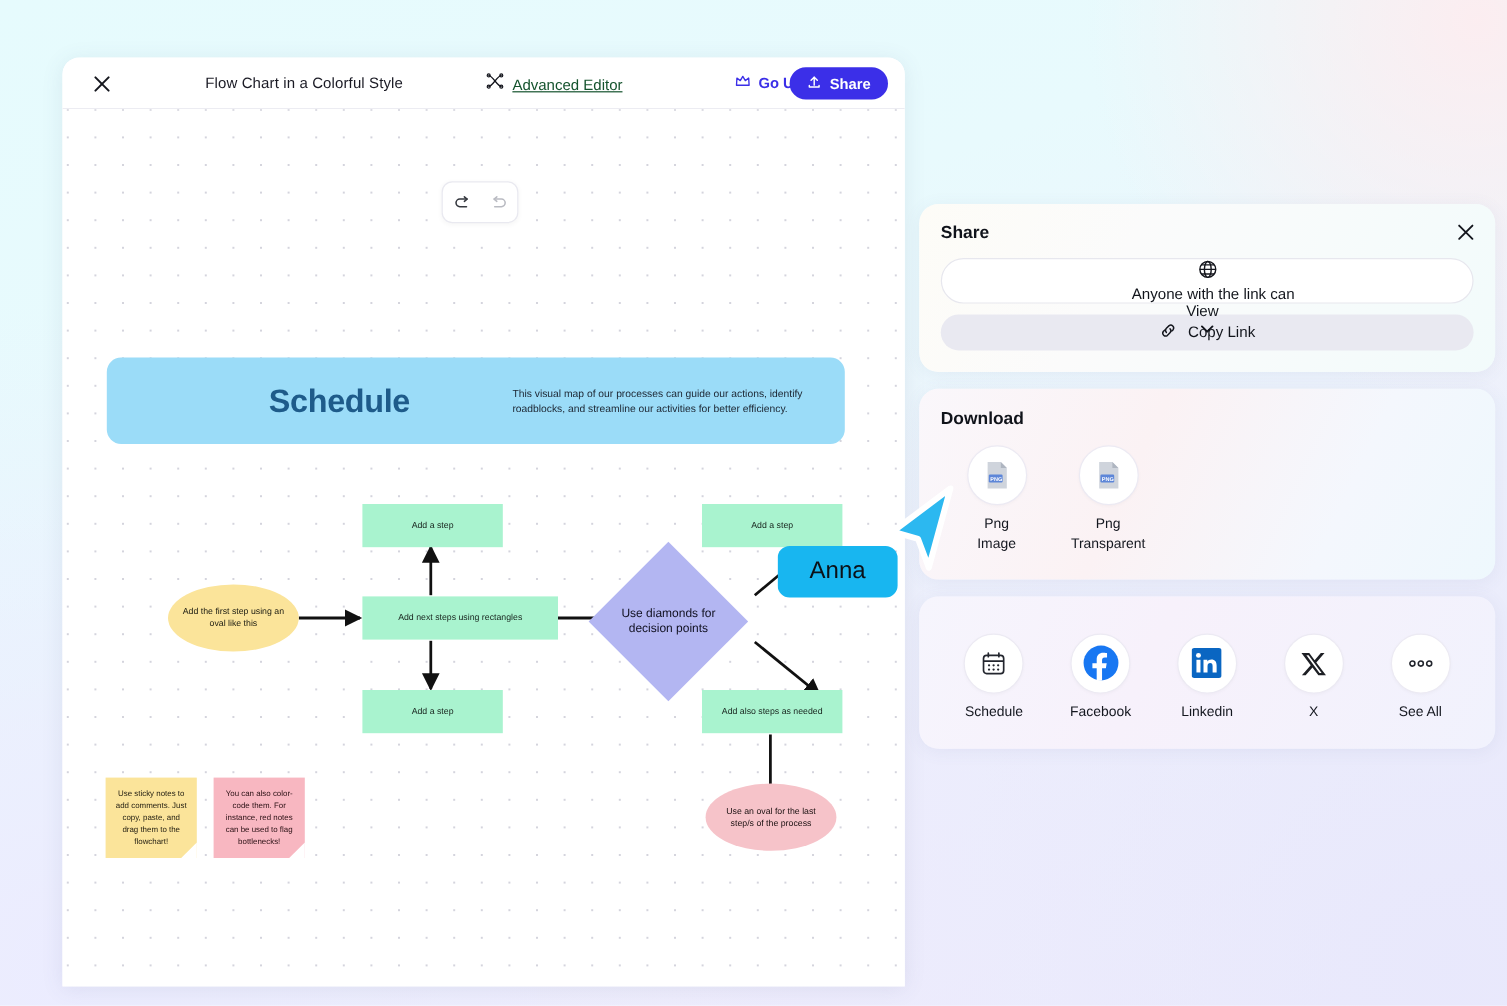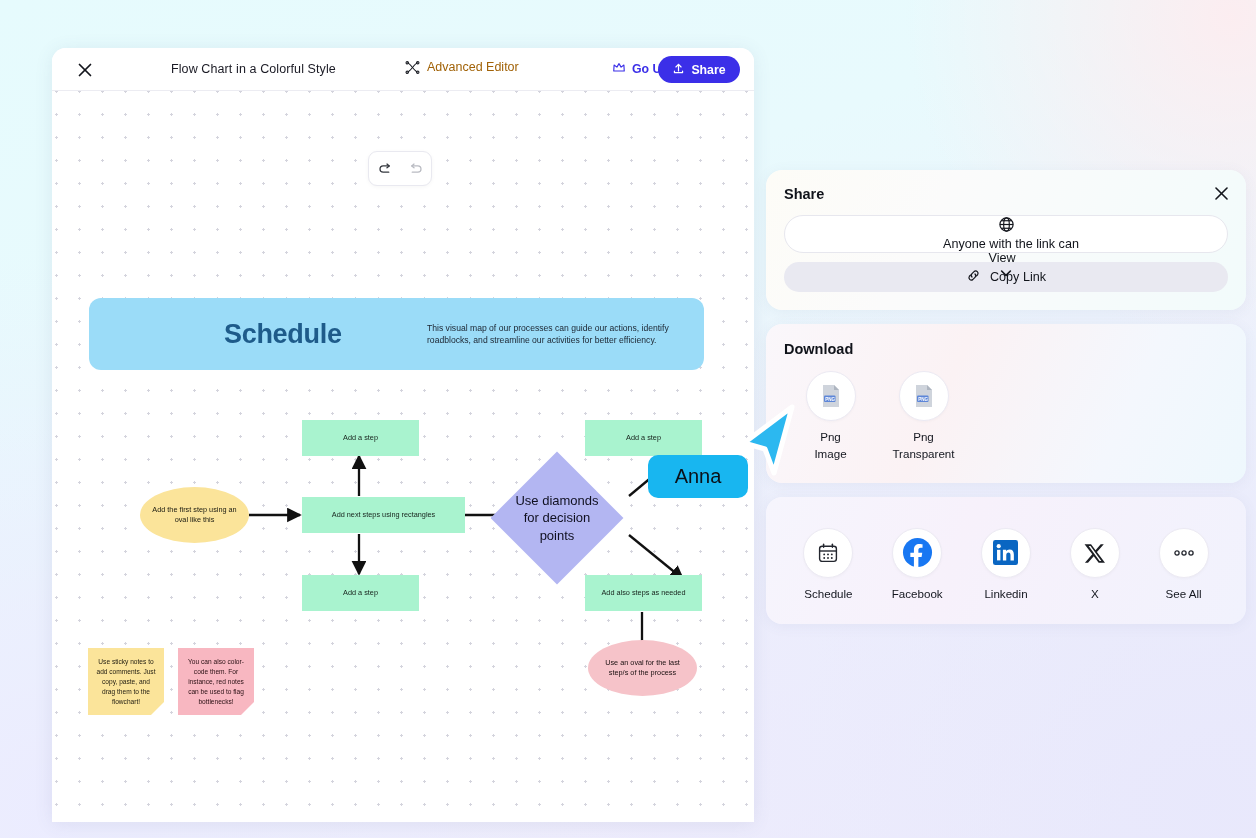--- a/index.html
+++ b/index.html
@@ -38,22 +38,22 @@
     width: 22px; height: 22px;
     display: flex; align-items: center; justify-content: center;
     cursor: pointer;
   }
   #doc-title {
     position: absolute; left: 119px; top: 14px;
     font-size: 12.5px; color: #1a1a24; letter-spacing: .1px;
   }
   #advanced-editor {
     position: absolute; left: 353px; top: 12px;
-    display: flex; align-items: flex-start; gap: 7px;
-    font-size: 12.5px; color: #a16207; cursor: pointer;
+    display: flex; align-items: flex-end; gap: 7px;
+    font-size: 12.5px; color: #14532d; cursor: pointer; text-decoration: underline;
   }
   #go-unlimited {
     position: absolute; left: 560px; top: 13px;
     display: flex; align-items: center; gap: 6px;
     font-size: 12.3px; color: #3b2fe8; font-weight: 600; cursor: pointer;
   }
   #share-button {
     position: absolute; left: 606px; top: 8px;
     width: 82px; height: 27px;
     background: #3b2fe8; color: #fff;
@@ -116,21 +116,21 @@
   .oval-end   { background: #f6c3c9; color: #1a1010; }
   .diamond-wrap { position:absolute; }
   .diamond-shape {
     position:absolute; inset:0;
     background:#b3b6f2;
     transform: rotate(45deg);
   }
   .diamond-label {
     position:absolute; inset:0;
     display:flex; align-items:center; justify-content:center;
-    font-size:13px; color:#101020; text-align:center; line-height:1.35;
+    font-size:10px; color:#101020; text-align:center; line-height:1.35;
   }
 
   
   .sticky {
     position: absolute;
     font-size: 6.6px; line-height: 1.5; text-align: center;
     padding: 9px 8px 0 8px;
     color: #201c10;
   }
   .sticky-yellow { background: #fbe49a; }
@@ -326,21 +326,21 @@
     </div>
 
     <div class="node rect" style="left:533px; top:329px; width:117px; height:36px;">
       <span>Add a step</span>
     </div>
 
     <div class="node rect" style="left:533px; top:484px; width:117px; height:36px;">
       <span>Add also steps as needed</span>
     </div>
 
-    <div class="node oval oval-end" style="left:536px; top:549px; width:109px; height:56px;">
+    <div class="node oval oval-end" style="left:536px; top:562px; width:109px; height:56px;">
       <span>Use an oval for the last step/s of the process</span>
     </div>
 
     <div class="sticky sticky-yellow" style="left:36px; top:557px; width:76px; height:67px;">
       <span>Use sticky notes to add comments. Just copy, paste, and drag them to the flowchart!</span>
       <span class="sticky-fold"></span>
     </div>
 
     <div class="sticky sticky-pink" style="left:126px; top:557px; width:76px; height:67px;">
       <span>You can also color-code them. For instance, red notes can be used to flag bottlenecks!</span>

